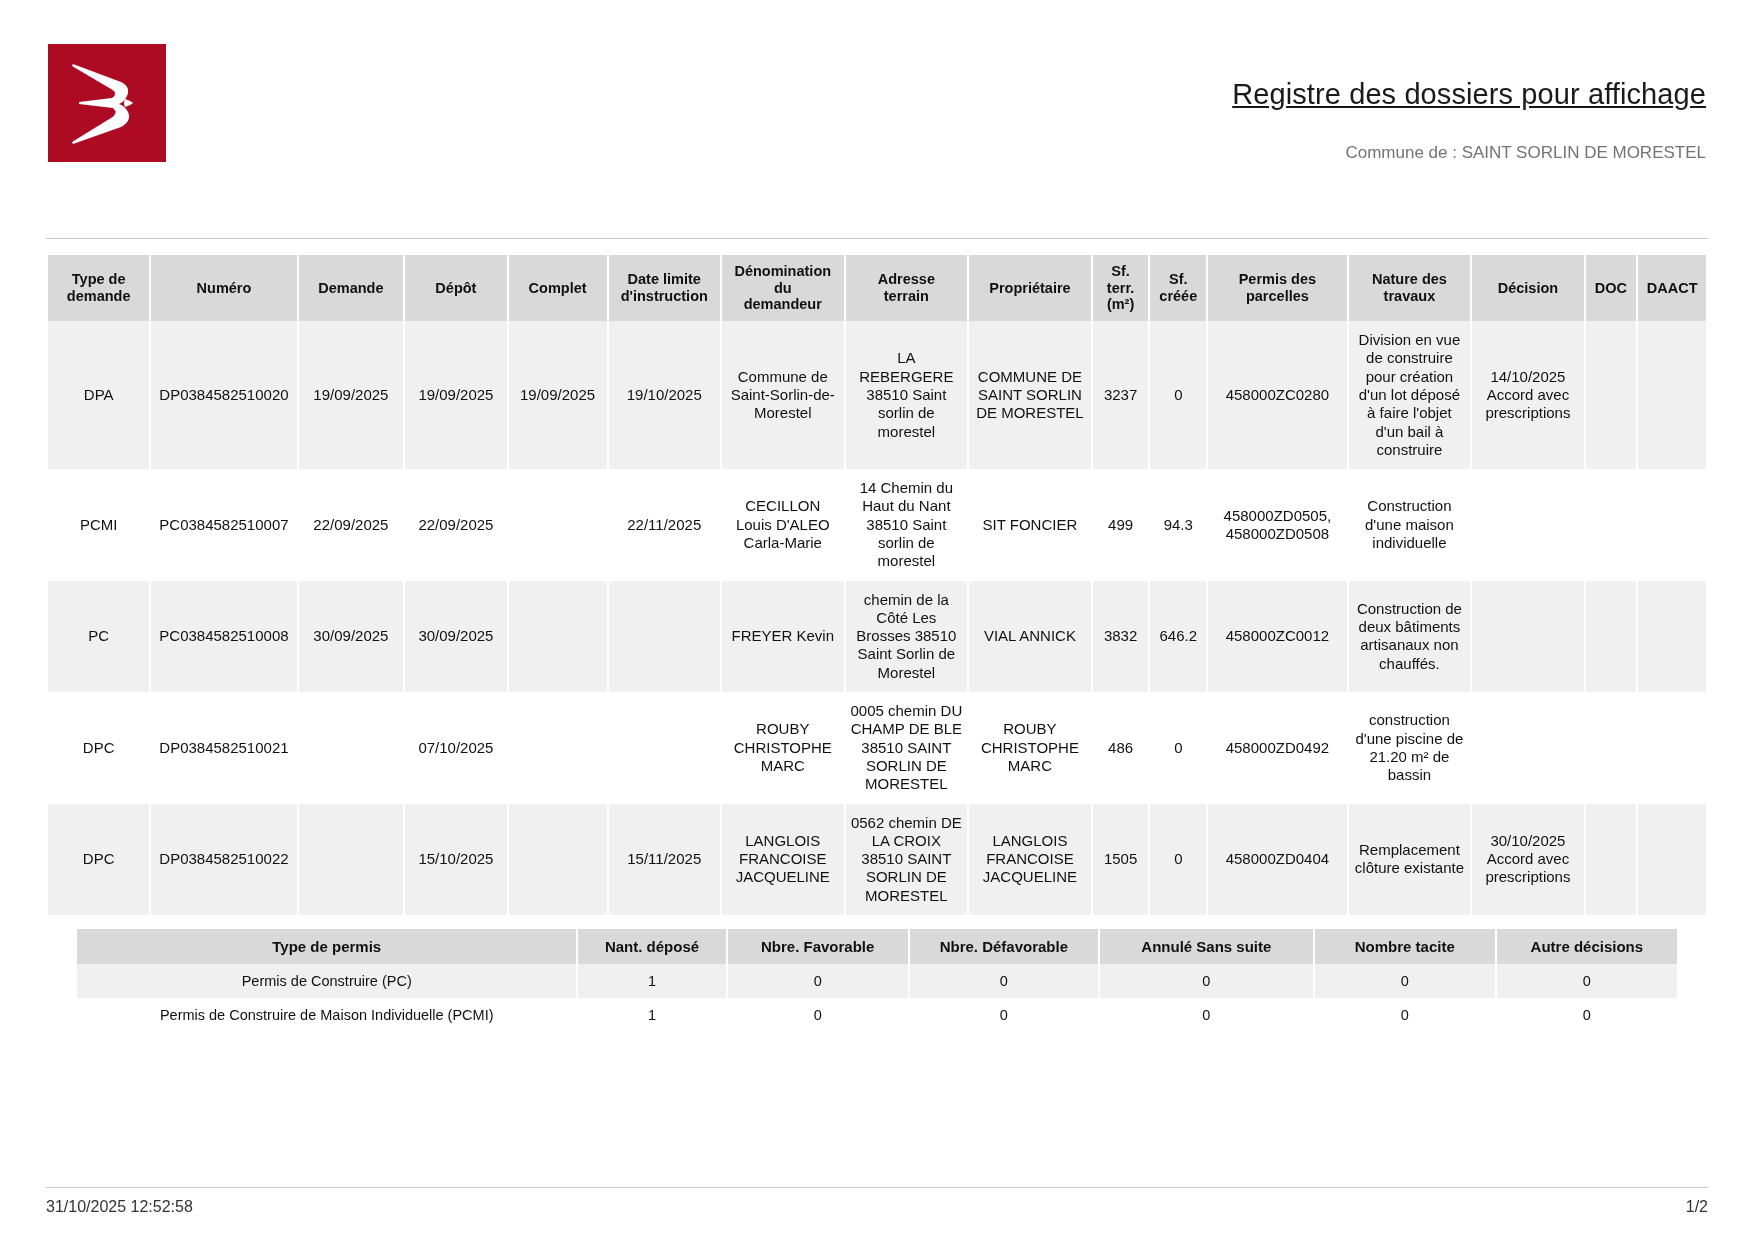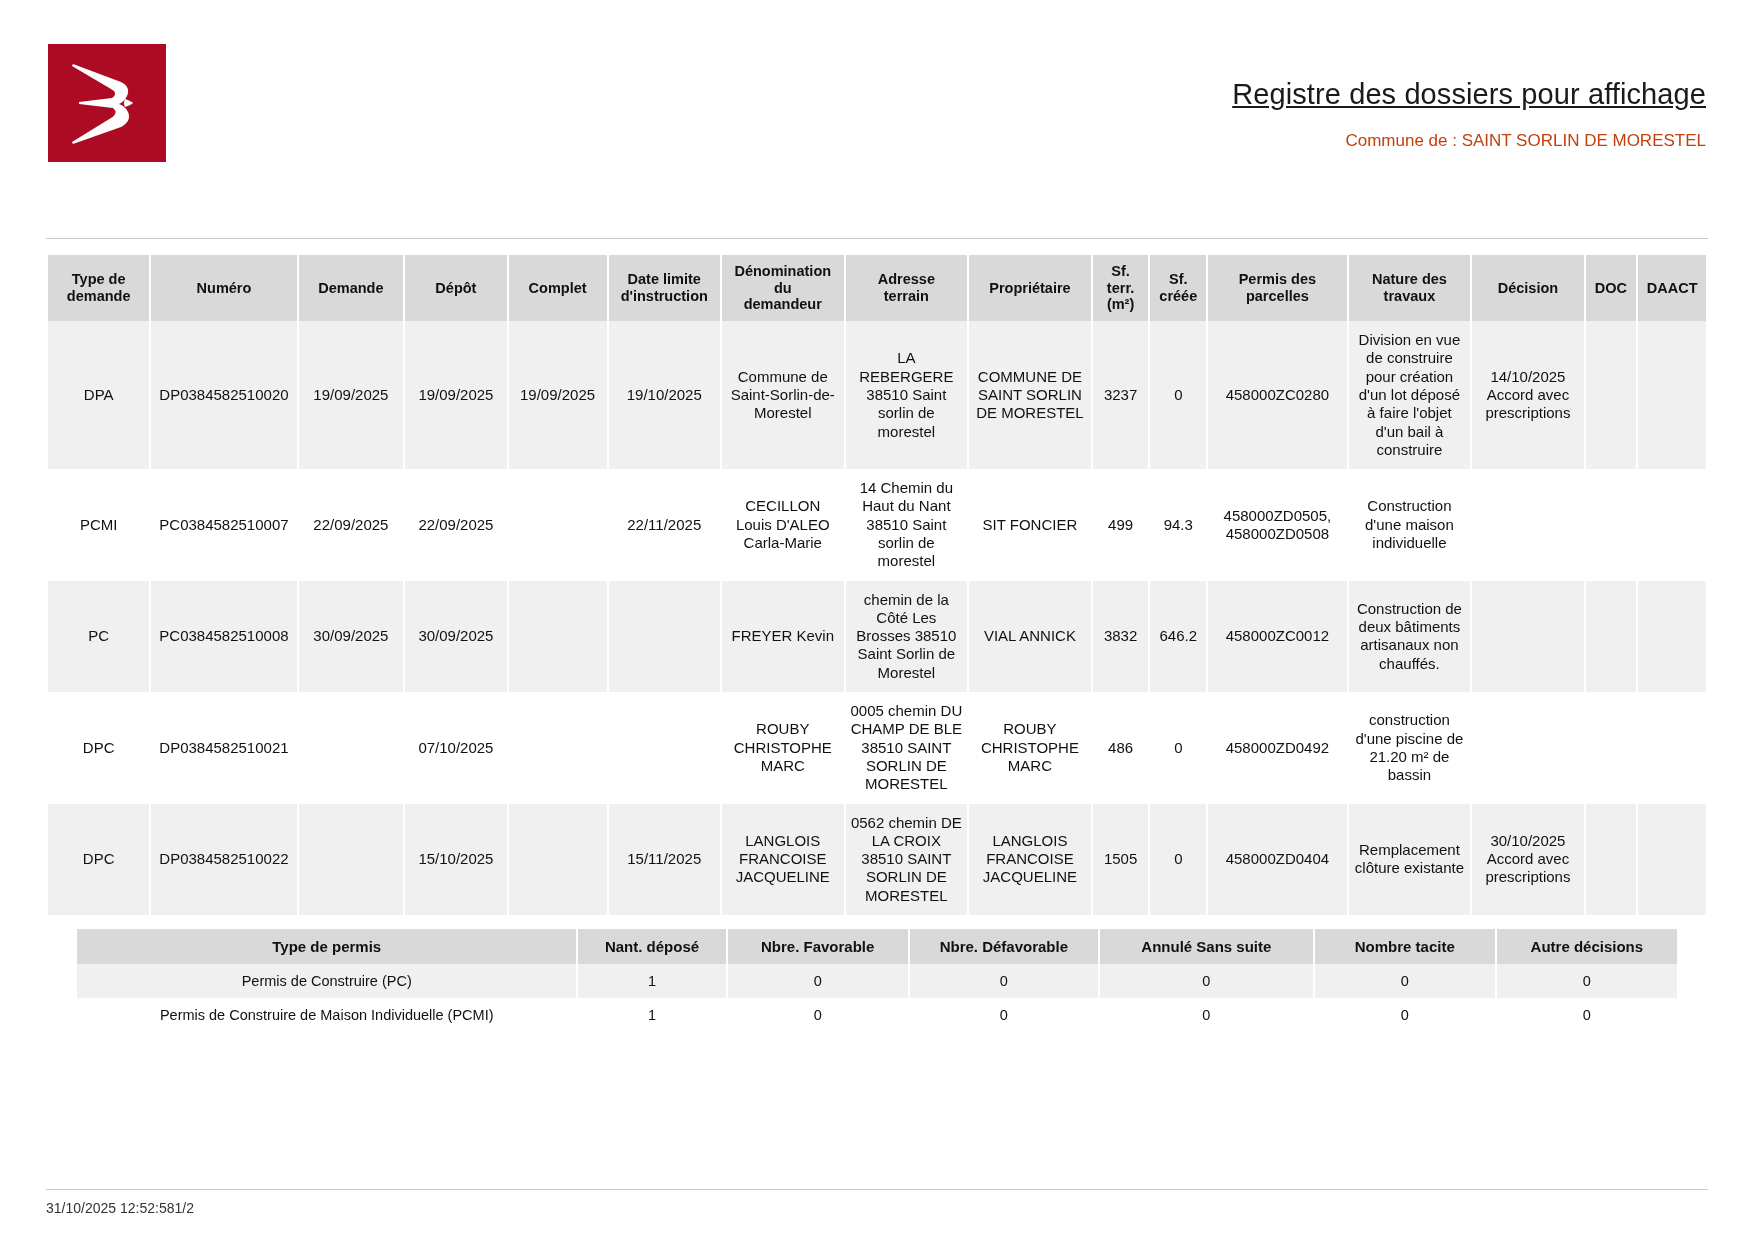--- a/index.html
+++ b/index.html
@@ -49,23 +49,23 @@
     text-align: right;
   }
   .doc-title {
     font-size: 29px;
     color: #1a1a1a;
     letter-spacing: 0.1px;
     white-space: nowrap;
     text-decoration: underline;
   }
   .doc-sub {
-    margin-top: 20px;
+    margin-top: 32px;
     font-size: 17px;
-    color: #c2410c;
+    color: #737373;
     white-space: nowrap;
   }
   .doc-sub2 {
     margin-top: 14px;
     font-size: 16.5px;
     color: #8a8a8a;
     white-space: nowrap;
   }
 
   .rule {
@@ -138,21 +138,22 @@
     left: 46px;
     right: 46px;
     bottom: 26px;
   }
   .footer-rule {
     border-top: 1px solid #c9c9c9;
     margin-bottom: 10px;
   }
   .footer-row {
     display: flex;
-    font-size: 14px;
+    justify-content: space-between;
+    font-size: 16px;
     color: #333;
   }
 </style>
 </head>
 <body>
 
 <div class="page">
 
   <div class="header">
     <div class="logo-box">

